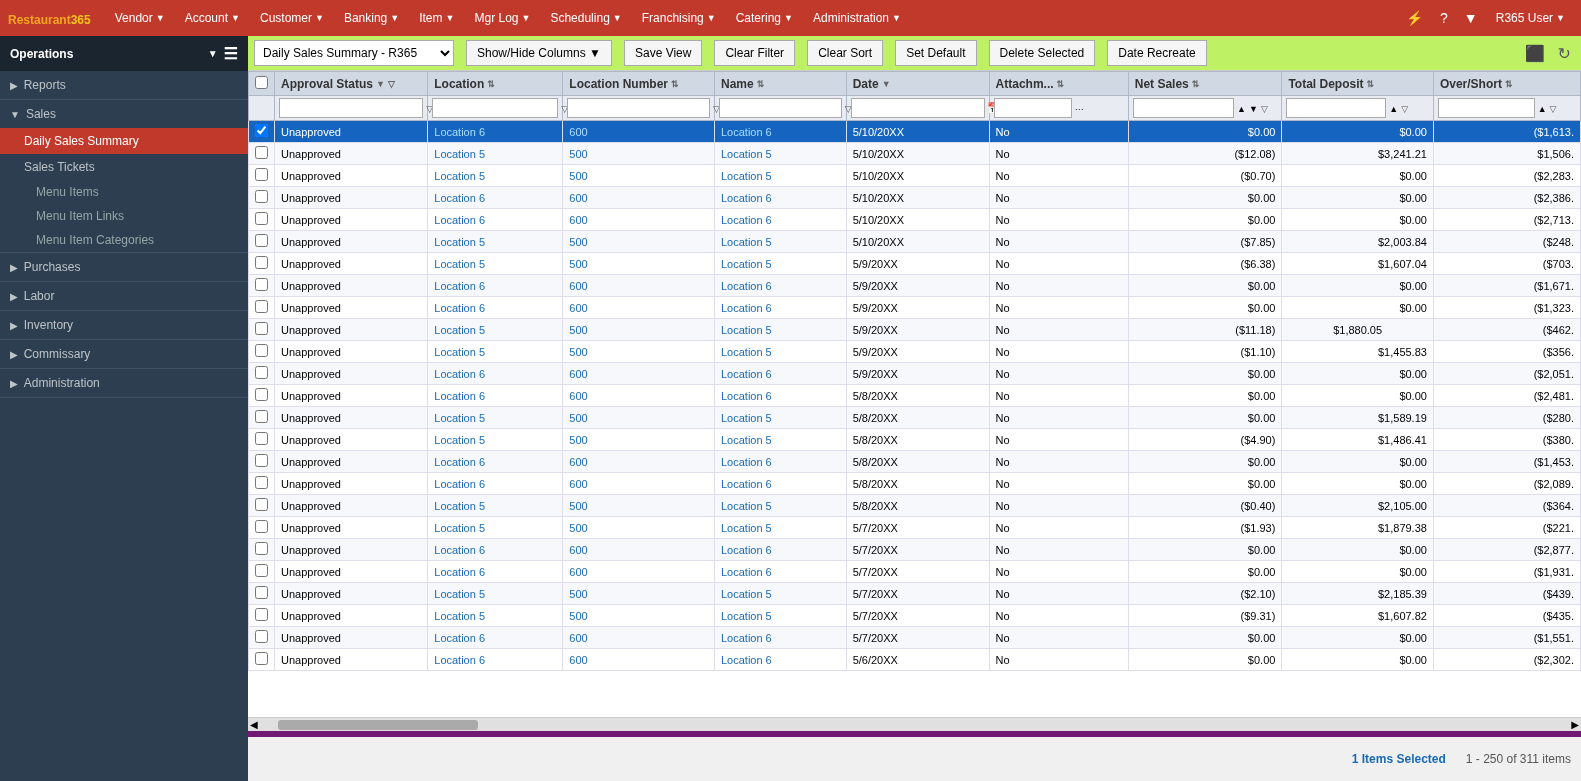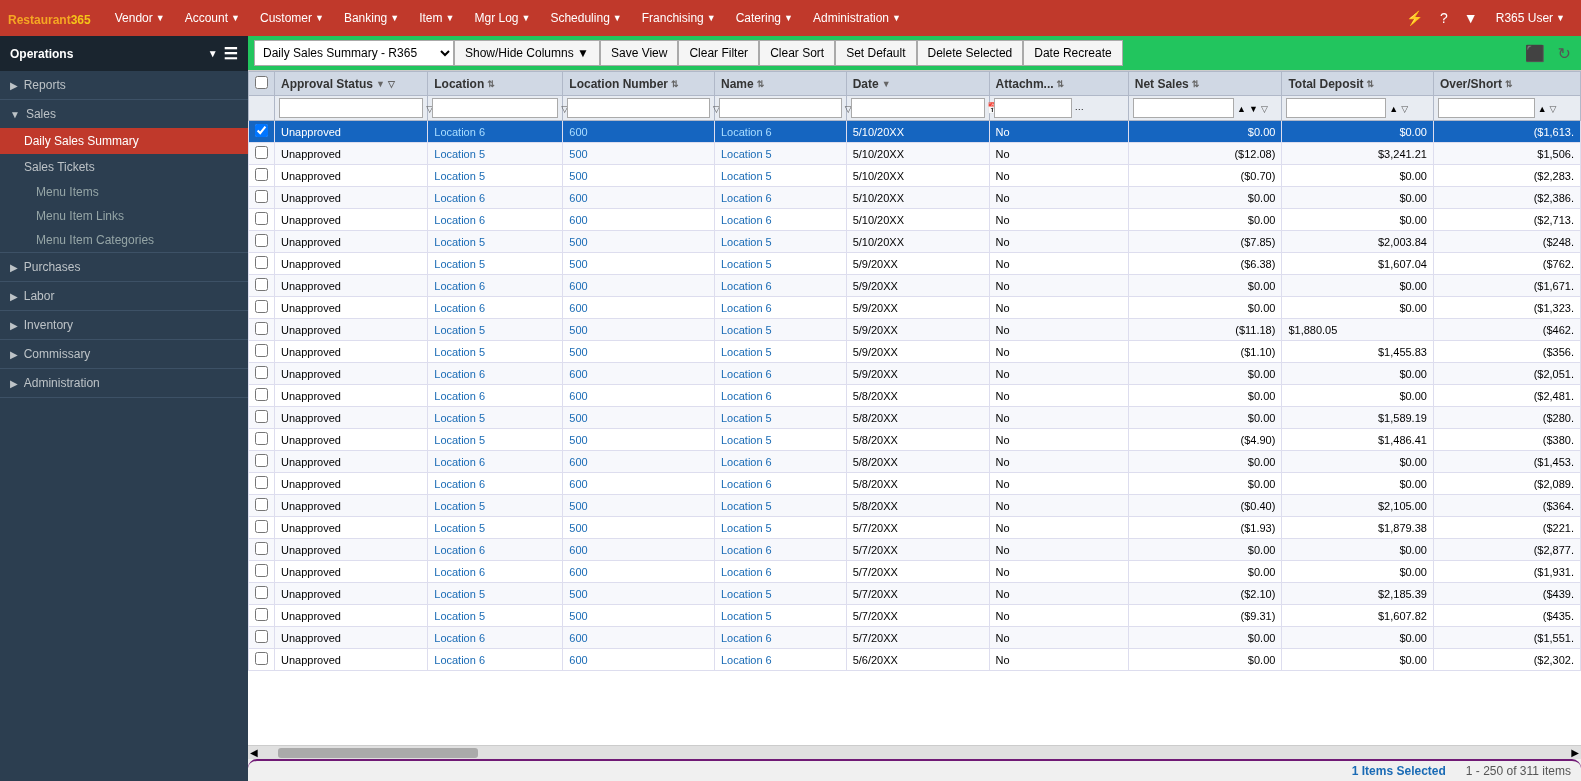--- a/index.html
+++ b/index.html
@@ -91,26 +91,26 @@
       color: #95a5a6;
       cursor: pointer;
       font-size: 12px;
     }
 
     
     .main-content { flex: 1; display: flex; flex-direction: column; overflow: hidden; }
 
     
     .toolbar {
-      background: #22c55e;
+      background: #bef264;
       border-bottom: 1px solid #ccc;
       padding: 4px 6px;
       display: flex;
       align-items: center;
-      gap: 0;
+      gap: 12px;
       flex-wrap: nowrap;
     }
     .toolbar-select {
       height: 26px;
       border: 1px solid #aaa;
       background: white;
       padding: 0 4px;
       font-size: 12px;
       min-width: 200px;
     }
@@ -157,28 +157,27 @@
     tbody tr.selected { background: #1565c0 !important; color: white; }
     tbody tr.selected td { color: white; }
     tbody tr.selected td.link-cell { color: #aaddff; }
     .link-cell { color: #1a6bb5; cursor: pointer; }
     .checkbox-col { width: 24px; text-align: center; }
     .sort-arrow { color: #666; font-size: 9px; }
 
     
     .status-bar {
       background: #f0f0f0;
-      border-top: 2px solid #701a75;
-      padding: 3px 10px;
+      border-top: 6px solid #701a75;
+      padding: 15px 10px;
       display: flex;
       justify-content: flex-end;
       gap: 20px;
       font-size: 11px;
       color: #555;
-      border-radius: 9px;
     }
     .status-bar .highlight { color: #1a6bb5; font-weight: bold; }
 
     
     .hscroll-bar {
       background: #e0e0e0;
       height: 14px;
       border-top: 1px solid #ccc;
       display: flex;
       align-items: center;
@@ -540,21 +539,21 @@
       <input type="checkbox" style="">
     </td>
     <td>Unapproved</td>
     <td class="link-cell">Location 5</td>
     <td class="link-cell">500</td>
     <td class="link-cell">Location 5</td>
     <td>5/9/20XX</td>
     <td>No</td>
     <td style="text-align:right;">($6.38)</td>
     <td style="text-align:right;">$1,607.04</td>
-    <td style="text-align:right;">($762.</td>
+    <td style="text-align:right;">($703.</td>
   </tr>
             <tr>
     <td class="checkbox-col">
       <input type="checkbox" style="">
     </td>
     <td>Unapproved</td>
     <td class="link-cell">Location 6</td>
     <td class="link-cell">600</td>
     <td class="link-cell">Location 6</td>
     <td>5/9/20XX</td>
@@ -581,21 +580,21 @@
     <td class="checkbox-col">
       <input type="checkbox" style="">
     </td>
     <td>Unapproved</td>
     <td class="link-cell">Location 5</td>
     <td class="link-cell">500</td>
     <td class="link-cell">Location 5</td>
     <td>5/9/20XX</td>
     <td>No</td>
     <td style="text-align:right;">($11.18)</td>
-    <td style="text-align:left;">$1,880.05</td>
+    <td style="text-align:center;">$1,880.05</td>
     <td style="text-align:right;">($462.</td>
   </tr>
             <tr>
     <td class="checkbox-col">
       <input type="checkbox" style="">
     </td>
     <td>Unapproved</td>
     <td class="link-cell">Location 5</td>
     <td class="link-cell">500</td>
     <td class="link-cell">Location 5</td>

